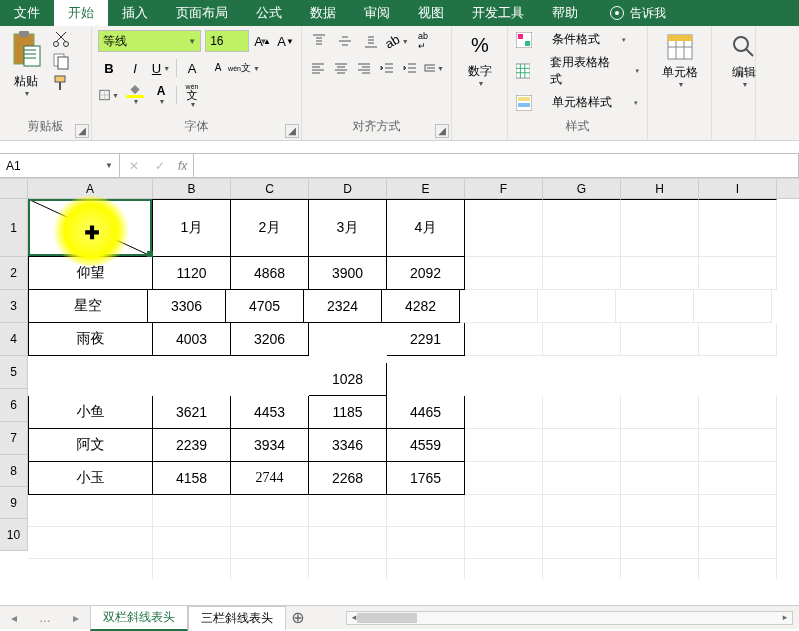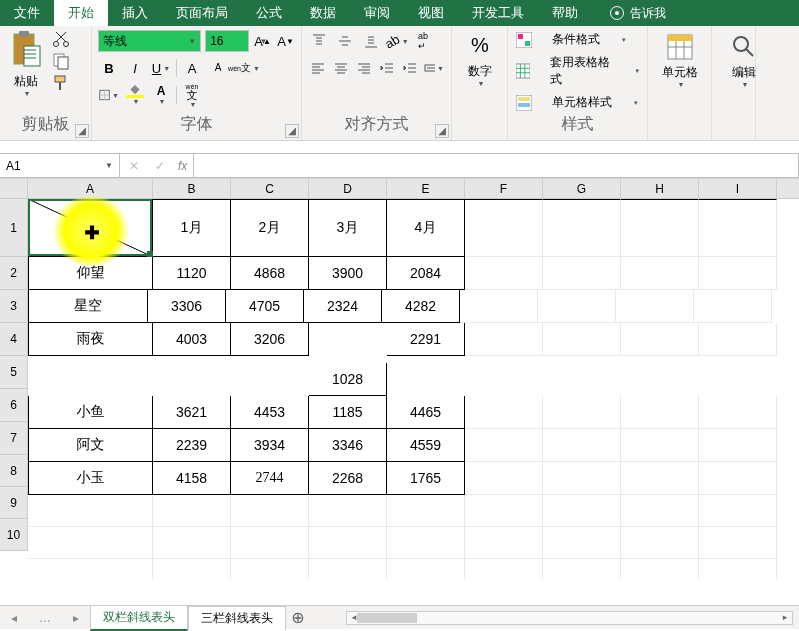--- a/index.html
+++ b/index.html
@@ -9,34 +9,34 @@
 .ribbon-tabs { background: #217346; height: 26px; display: flex; align-items: stretch; color: #fff; }
 .rt { padding: 0 14px; display: flex; align-items: center; cursor: pointer; font-size: 13px; }
 .rt.active { background: #fff; color: #217346; }
 .tell-me { display: flex; align-items: center; margin-left: 18px; gap: 6px; }
 .bulb { width: 14px; height: 14px; border: 1px solid #fff; border-radius: 50%; position: relative; }
 .bulb:after { content: ""; position: absolute; width: 4px; height: 4px; background: #fff; border-radius: 50%; left: 4px; top: 4px; }
 
 
 .ribbon { background: #f3f2f1; height: 115px; border-bottom: 1px solid #d4d4d4; display: flex; }
 .group { border-right: 1px solid #e1dfdd; padding: 4px 6px; display: flex; flex-direction: column; justify-content: space-between; position: relative; }
-.group-label { text-align: center; font-size: 16px; color: #666; padding: 1px 0 1px; }
+.group-label { text-align: center; font-size: 12px; color: #666; padding: 1px 0 1px; }
 .dlaunch { position: absolute; right: 2px; bottom: 2px; font-size: 10px; color: #666; cursor: pointer; width: 14px; height: 14px; border: 1px solid #c0c0c0; text-align: center; line-height: 12px; }
 
 
 .clip-top { display: flex; gap: 6px; }
 .clip-paste { width: 40px; text-align: center; }
 .clip-icon { width: 32px; height: 38px; margin: 0 auto 2px; }
 .clip-mini { display: flex; flex-direction: column; gap: 4px; }
 .mini-ico { width: 18px; height: 18px; }
 
 
 .font-rows { display: flex; flex-direction: column; gap: 5px; }
 .font-row { display: flex; gap: 4px; align-items: center; }
-.combo { border: 1px solid #c0c0c0; background: #22c55e; height: 22px; display: flex; align-items: center; padding: 0 4px; font-size: 12px; gap: 36px; }
+.combo { border: 1px solid #c0c0c0; background: #bef264; height: 22px; display: flex; align-items: center; padding: 0 4px; font-size: 12px; gap: 36px; }
 .combo .dd { margin-left: auto; font-size: 8px; color: #555; }
 .font-name { width: 120px; }
 .font-size { width: 44px; }
 .btn-sm { width: 22px; height: 22px; border: 1px solid transparent; display: inline-flex; align-items: center; justify-content: center; cursor: pointer; font-size: 13px; }
 .uline { text-decoration: underline; }
 .color-sw { width: 18px; height: 3px; margin-top: 1px; }
 .stack { display: flex; flex-direction: column; align-items: center; line-height: 1; }
 
 
 .align-rows { display: flex; flex-direction: column; gap: 5px; }
@@ -406,21 +406,21 @@
           <div class="cell" style="width: 78px; height: 58px; border-right: 1px solid rgb(232, 232, 232); border-bottom: 1px solid rgb(232, 232, 232);"></div>
           <div class="cell" style="width: 78px; height: 58px; border-right: 1px solid rgb(232, 232, 232); border-bottom: 1px solid rgb(232, 232, 232);"></div>
           <div class="cell" style="width: 78px; height: 58px; border-right: 1px solid rgb(232, 232, 232); border-bottom: 1px solid rgb(232, 232, 232);"></div>
           <div class="cell" style="width: 78px; height: 58px; border-right: 1px solid rgb(232, 232, 232); border-bottom: 1px solid rgb(232, 232, 232);"></div>
         </div>
         <div class="cell-row data-border">
           <div class="cell tbl-left" style="width: 125px; height: 33px;">仰望</div>
           <div class="cell" style="width: 78px; height: 33px;">1120</div>
           <div class="cell" style="width: 78px; height: 33px;">4868</div>
           <div class="cell" style="width: 78px; height: 33px;">3900</div>
-          <div class="cell" style="width: 78px; height: 33px;">2084</div>
+          <div class="cell" style="width: 78px; height: 33px;">2092</div>
           <div class="cell" style="width: 78px; height: 33px; border-right: 1px solid rgb(232, 232, 232); border-bottom: 1px solid rgb(232, 232, 232);"></div>
           <div class="cell" style="width: 78px; height: 33px; border-right: 1px solid rgb(232, 232, 232); border-bottom: 1px solid rgb(232, 232, 232);"></div>
           <div class="cell" style="width: 78px; height: 33px; border-right: 1px solid rgb(232, 232, 232); border-bottom: 1px solid rgb(232, 232, 232);"></div>
           <div class="cell" style="width: 78px; height: 33px; border-right: 1px solid rgb(232, 232, 232); border-bottom: 1px solid rgb(232, 232, 232);"></div>
         </div>
         <div class="cell-row data-border">
           <div class="cell tbl-left" style="width: 120px; height: 33px;">星空</div>
           <div class="cell" style="width: 78px; height: 33px;">3306</div>
           <div class="cell" style="width: 78px; height: 33px;">4705</div>
           <div class="cell" style="width: 78px; height: 33px;">2324</div>

